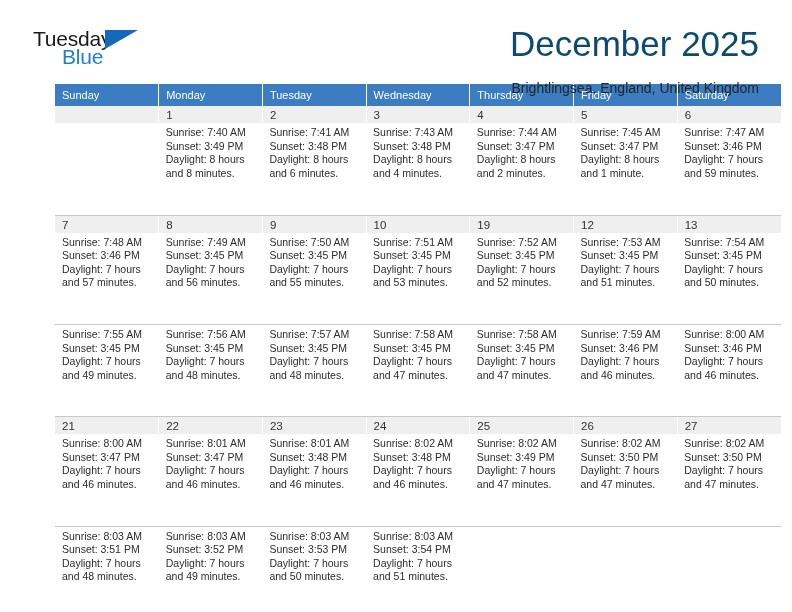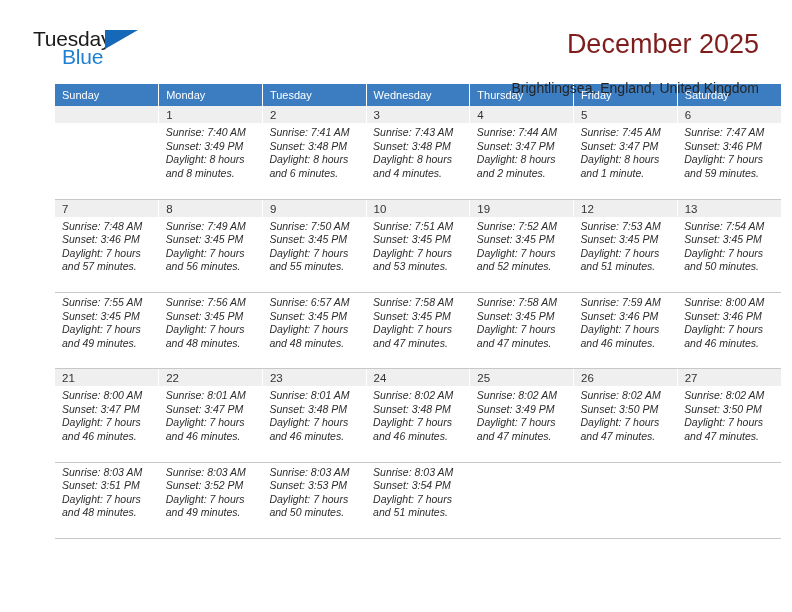--- a/index.html
+++ b/index.html
@@ -64,23 +64,23 @@
     border-left: 33px solid #1668b8;
     border-bottom: 19px solid transparent;
   }
 
   .titles {
     text-align: right;
     flex: 1 1 auto;
     padding-top: 0px;
   }
   .cal-title {
-    font-size: 27px;
+    font-size: 35px;
     line-height: 32px;
-    color: #7f1d1d;
+    color: #0c4a6e;
     font-weight: normal;
     margin: 0;
   }
   .cal-subtitle {
     font-size: 14px;
     line-height: 18px;
     color: #252525;
     margin: 19px 0 0 0;
   }
 
@@ -114,24 +114,23 @@
     box-sizing: border-box;
     vertical-align: top;
     border-right: 1px solid #ffffff;
   }
   .daynum-row td:last-child { border-right: none; }
 
   .info-row td {
     background: #ffffff;
     vertical-align: top;
     padding: 3px 0 0 7px;
-    height: 76px;
+    height: 92px;
     box-sizing: border-box;
     border-bottom: 1px solid #c8c8c8;
-    font-style: italic;
   }
   .info-row.last td { border-bottom: 1px solid #c8c8c8; }
 
   .cell-line {
     font-size: 10.5px;
     line-height: 13.6px;
     color: #2c2c2c;
     white-space: nowrap;
   }
   .empty-cell { }
@@ -280,21 +279,21 @@
           <div class="cell-line">Daylight: 7 hours</div>
           <div class="cell-line">and 49 minutes.</div>
         </td>
         <td>
           <div class="cell-line">Sunrise: 7:56 AM</div>
           <div class="cell-line">Sunset: 3:45 PM</div>
           <div class="cell-line">Daylight: 7 hours</div>
           <div class="cell-line">and 48 minutes.</div>
         </td>
         <td>
-          <div class="cell-line">Sunrise: 6:57 AM</div>
+          <div class="cell-line">Sunrise: 7:57 AM</div>
           <div class="cell-line">Sunset: 3:45 PM</div>
           <div class="cell-line">Daylight: 7 hours</div>
           <div class="cell-line">and 48 minutes.</div>
         </td>
         <td>
           <div class="cell-line">Sunrise: 7:58 AM</div>
           <div class="cell-line">Sunset: 3:45 PM</div>
           <div class="cell-line">Daylight: 7 hours</div>
           <div class="cell-line">and 47 minutes.</div>
         </td>

